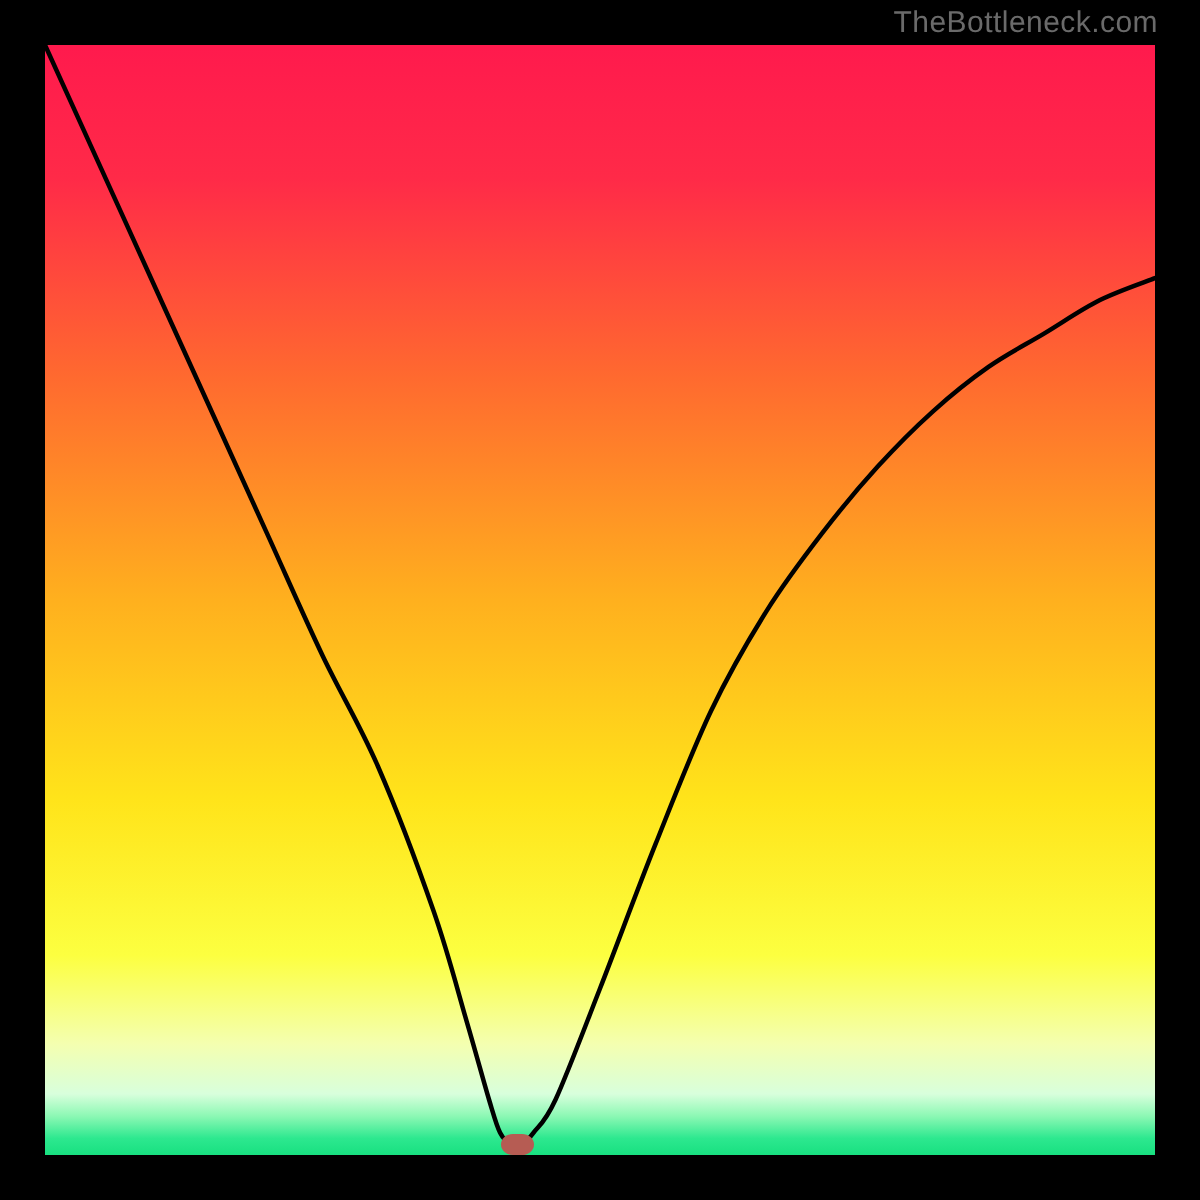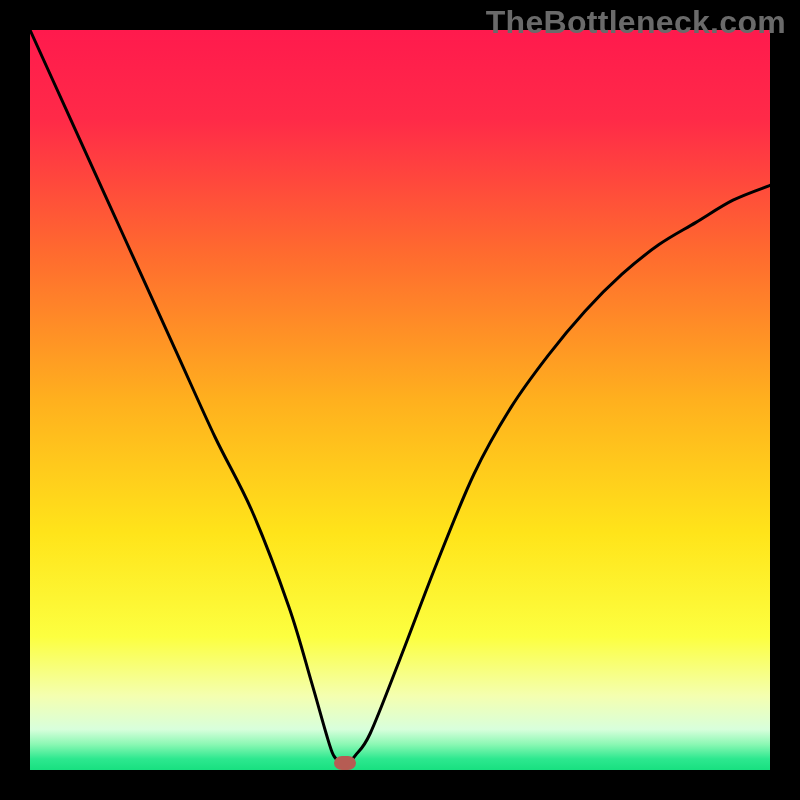--- a/index.html
+++ b/index.html
@@ -29,24 +29,24 @@
   .gradient {
     position: absolute;
     left: 0;
     top: 0;
     width: 100%;
     height: 100%;
   }
   .watermark {
     position: absolute;
     top: 4px;
-    right: 14px;
+    right: 28px;
     color: #6a6a6a;
-    font-size: 32px;
-    font-weight: 700;
+    font-size: 20px;
+    font-weight: 400;
     letter-spacing: 0.3px;
     z-index: 20;
   }
   .curve {
     position: absolute;
     left: 0;
     top: 0;
     width: 740px;
     height: 740px;
     z-index: 10;

